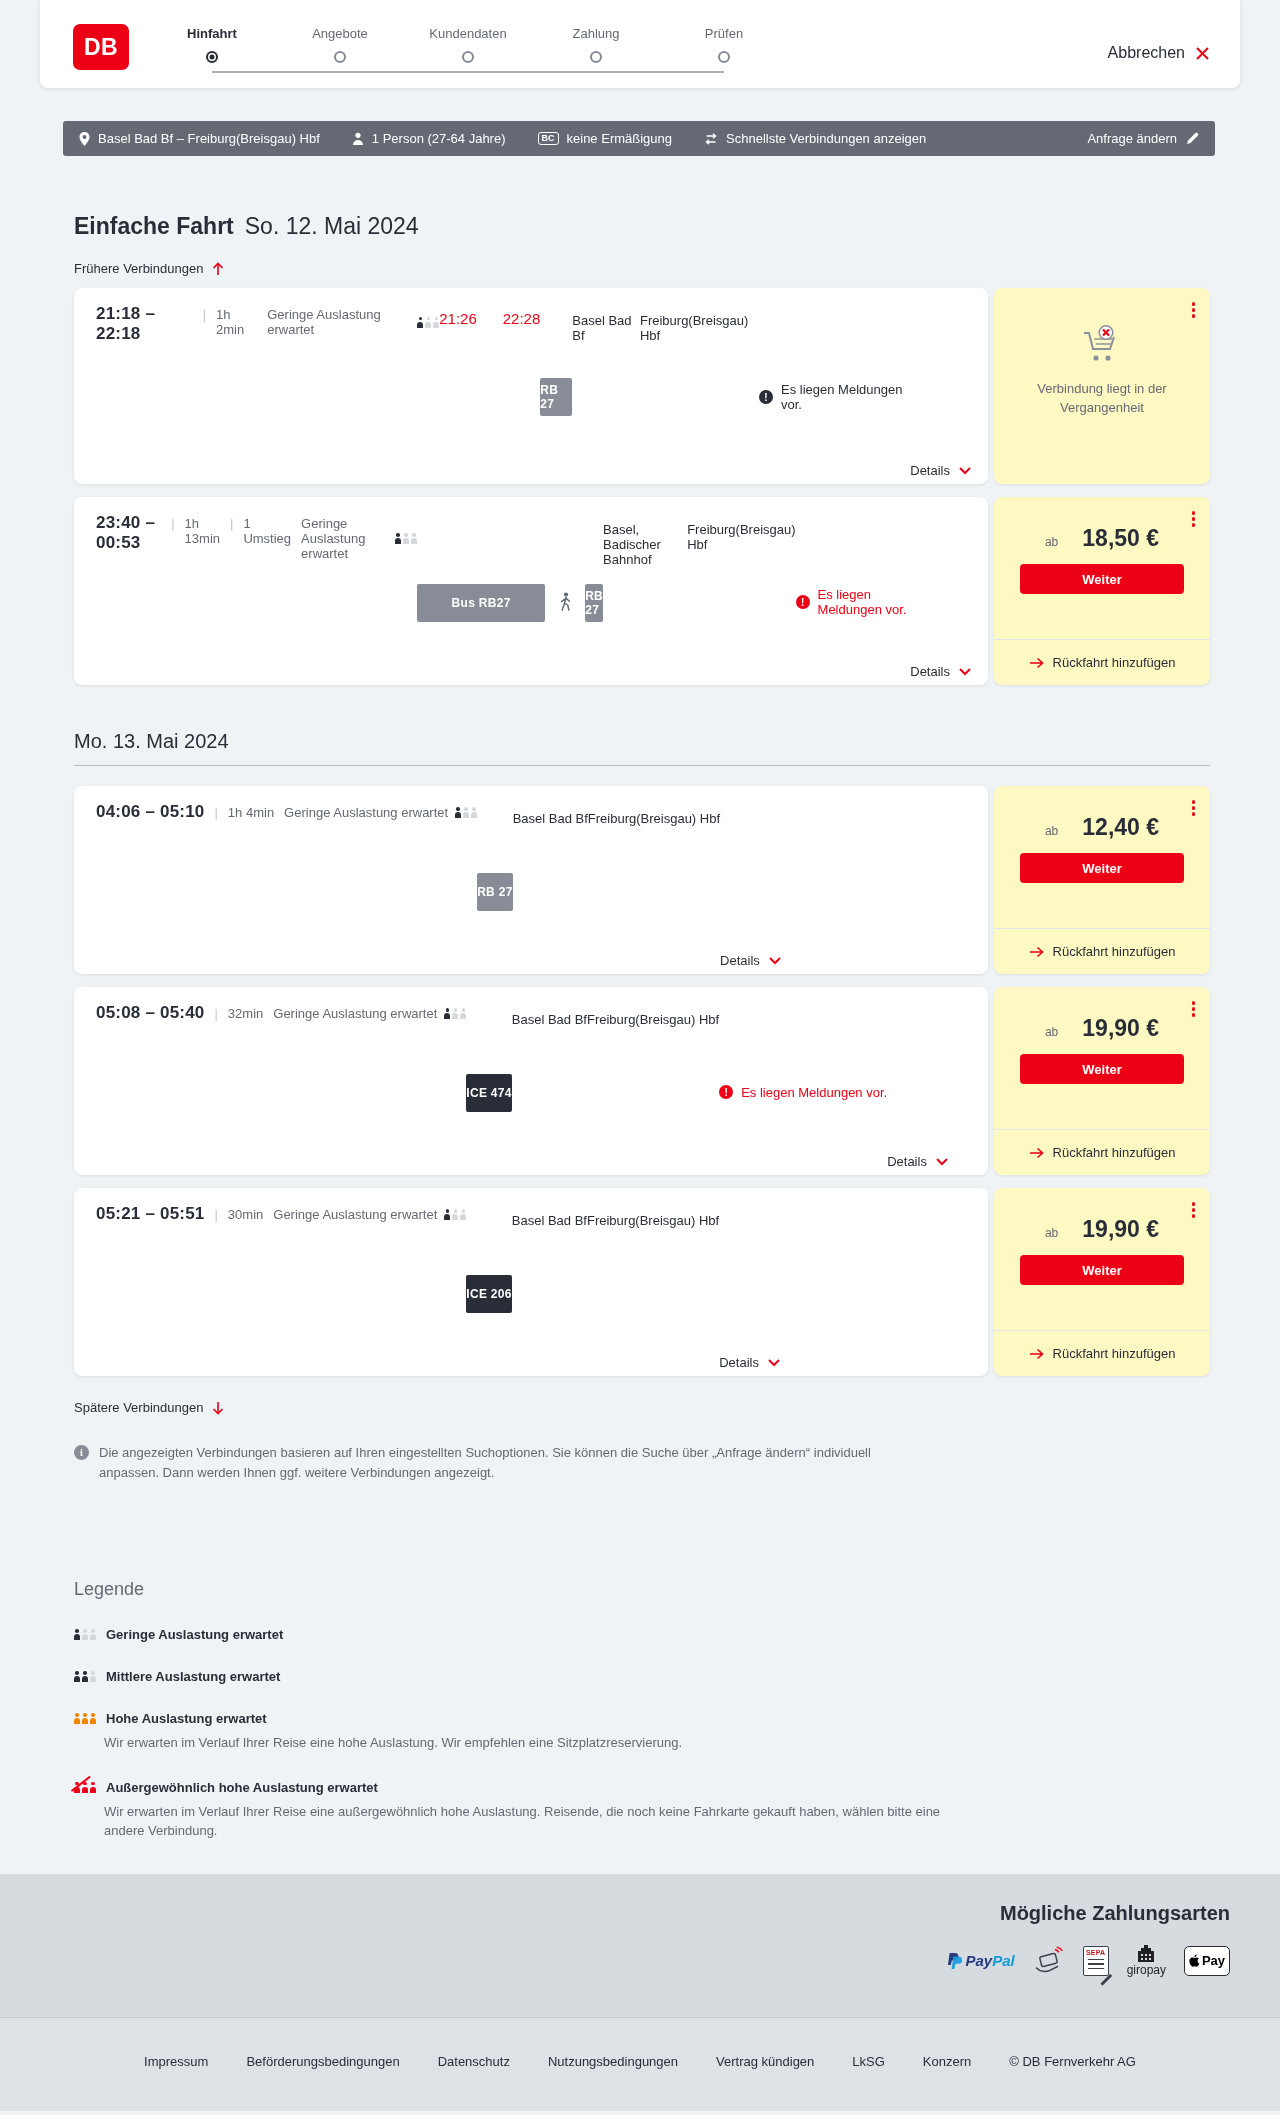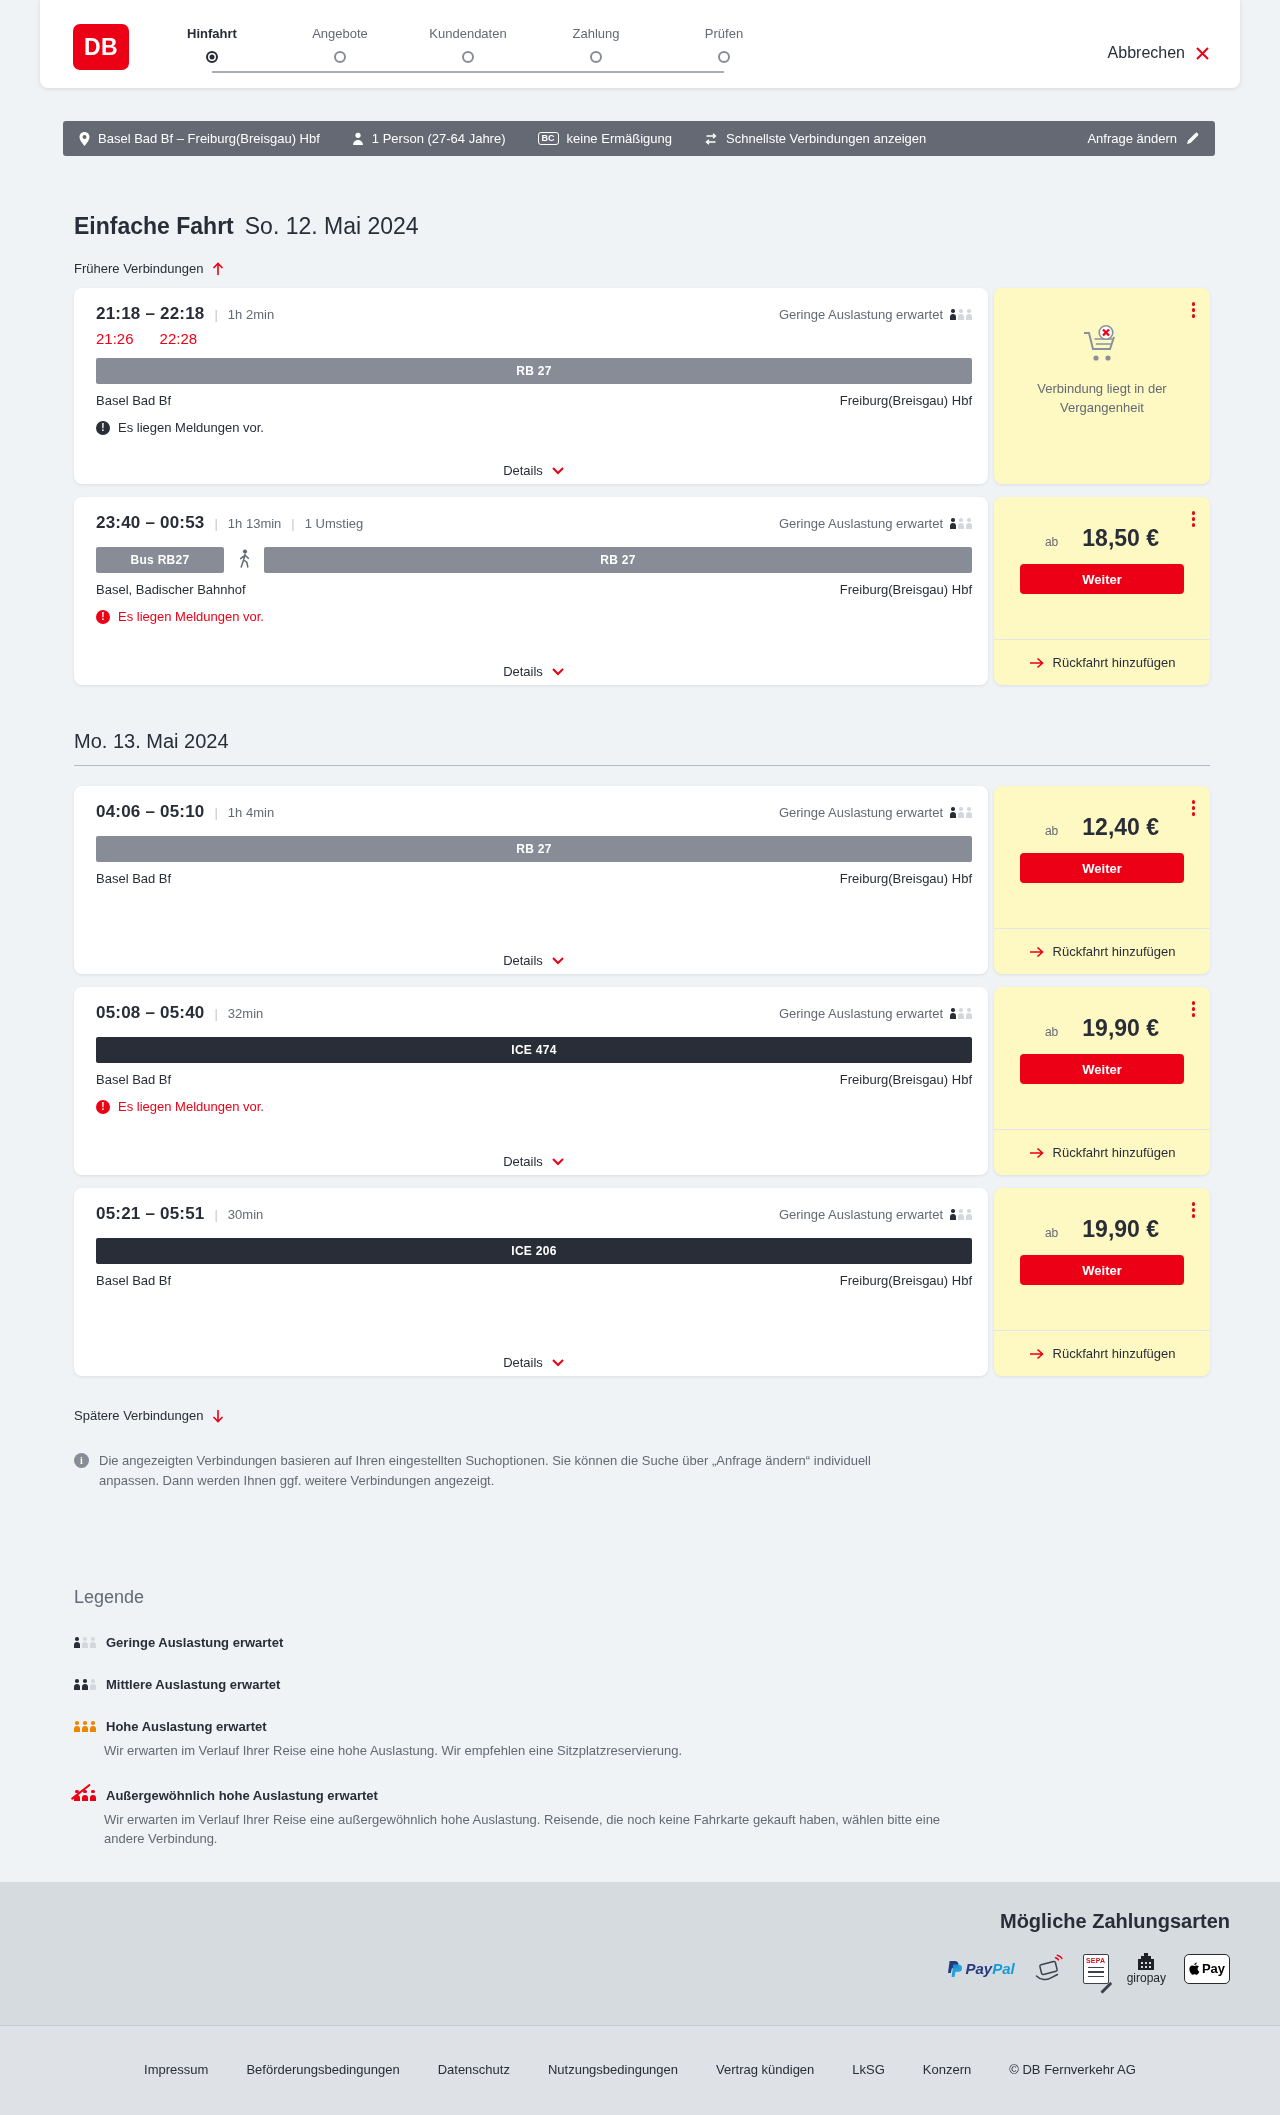--- a/index.html
+++ b/index.html
@@ -34,45 +34,45 @@
            display:flex;align-items:center;color:#fff;padding:0 16px;gap:32px}
   .chip{display:flex;align-items:center;gap:8px;white-space:nowrap}
   .bc{border:1px solid #fff;border-radius:3px;font-size:9px;font-weight:bold;padding:1px 3px;line-height:1.1}
   .chip.edit{margin-left:auto;gap:9px;cursor:pointer}
   .chip.toggle{cursor:pointer}
   
   .content{margin:0 70px 0 74px}
   h1{margin-top:57px;font-size:23px;font-weight:400;display:flex;gap:11px;align-items:baseline}
   h1 .bold{font-weight:bold}
   .linkrow{margin-top:21px;display:flex;align-items:center;gap:9px;color:var(--dark);cursor:pointer;width:max-content}
-  .linkrow.later{margin-top:32px}
+  .linkrow.later{margin-top:24px}
   h2{margin-top:45px;font-size:20px;font-weight:400;color:var(--dark)}
   .rule{margin-top:12px;border:none;border-top:1px solid #b6bcc3}
   
   .conn{display:flex;gap:6px;margin-top:13px;min-height:188px}
   .conn.first{margin-top:12px;min-height:196px}
   .conn.afterhead{margin-top:20px}
   .conn-main{flex:1;background:#fff;border-radius:8px;box-shadow:0 1px 3px rgba(40,45,55,.10);
-             display:flex;flex-direction:column;padding:16px 16px 6px 22px}
+             display:flex;flex-direction:row;padding:16px 16px 6px 22px}
   .conn-head{display:flex;align-items:baseline;gap:10px}
   .times{font-size:17px;font-weight:bold;letter-spacing:.2px}
   .pipe{color:#c3c7cd}
   .meta{color:var(--gray)}
   .occ{margin-left:auto;display:flex;align-items:center;gap:7px;color:var(--gray)}
   .paxrow{position:relative;display:inline-flex;align-items:flex-end;gap:2px}
   .pax{position:relative;display:inline-block;width:6px;height:11px}
   .pax::before{content:"";position:absolute;top:0;left:1.3px;width:3.6px;height:3.6px;border-radius:50%;background:var(--c,#ccc)}
   .pax::after{content:"";position:absolute;bottom:0;left:0;width:6px;height:6px;border-radius:3px 3px 0 0;background:var(--c,#ccc)}
   .pax.on{--c:var(--dark)} .pax.off{--c:var(--off)} .pax.orange{--c:var(--orange)} .pax.red{--c:var(--red)}
   .paxrow.slash::after{content:"";position:absolute;left:-2px;bottom:1px;width:24px;height:2px;
        background:var(--red);transform:rotate(-38deg);transform-origin:left bottom;border-radius:1px}
   .delayed{margin-top:6px;display:flex;gap:26px;color:var(--red);font-size:15px}
   .segbar{display:flex;align-items:center;margin-top:14px;gap:8px}
   .conn.first .segbar{margin-top:11px}
-  .seg{flex:1;height:26px;border-radius:2px;background:var(--regbar);color:#fff;font-weight:bold;font-size:12px;
+  .seg{flex:1;height:38px;border-radius:2px;background:var(--regbar);color:#fff;font-weight:bold;font-size:12px;
        display:flex;align-items:center;justify-content:center;letter-spacing:.3px}
   .seg.ice{background:var(--icebar)}
   .seg.bus{flex:0 0 128px}
   .walkwrap{flex:0 0 24px;display:flex;justify-content:center}
   .stations{display:flex;justify-content:space-between;margin-top:9px;color:var(--dark)}
   .msg{display:flex;align-items:center;gap:8px;margin-top:12px;color:var(--dark)}
   .msg.red{color:var(--red)}
   .msg-icon{flex:0 0 14px;width:14px;height:14px;border-radius:50%;background:currentColor;position:relative}
   .msg-icon::after{content:"!";position:absolute;inset:0;display:flex;align-items:center;justify-content:center;
        color:#fff;font-size:10px;font-weight:bold}

